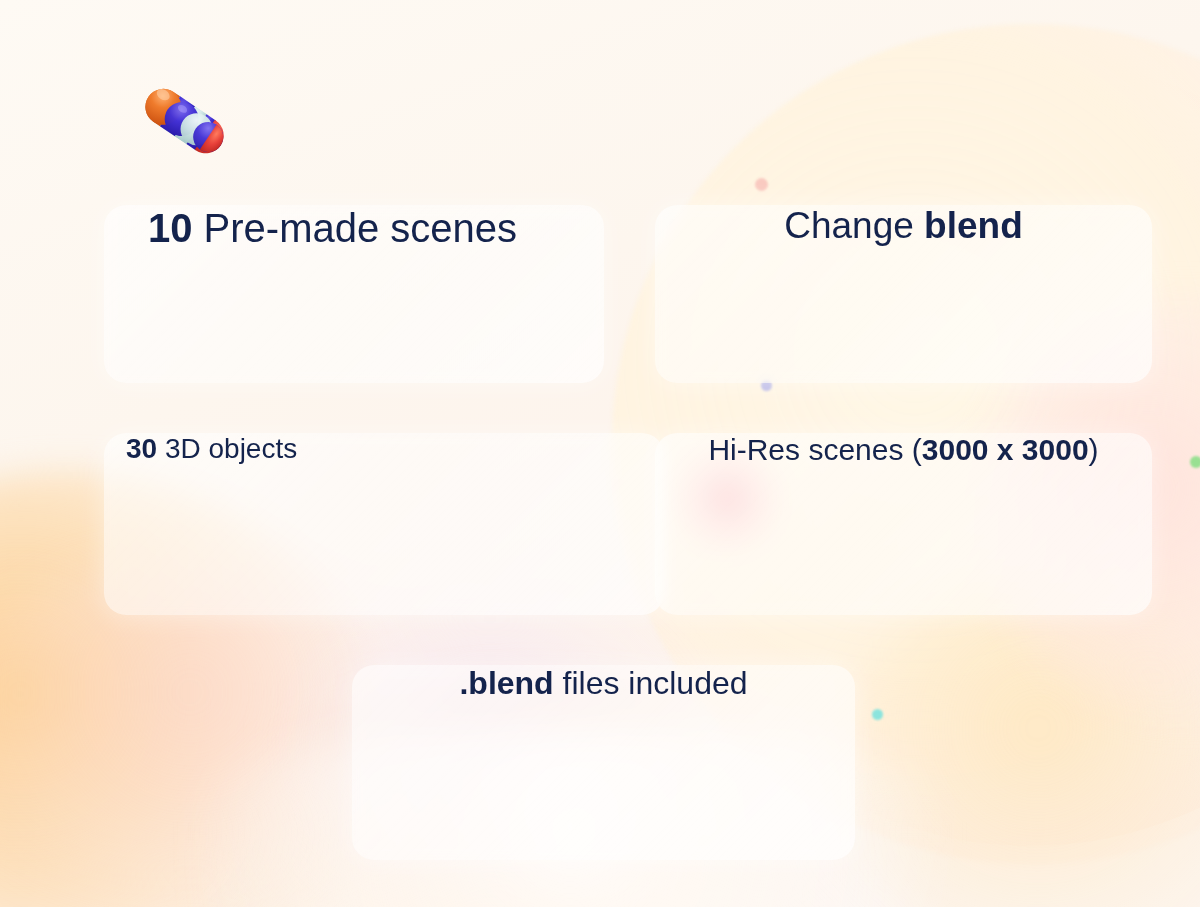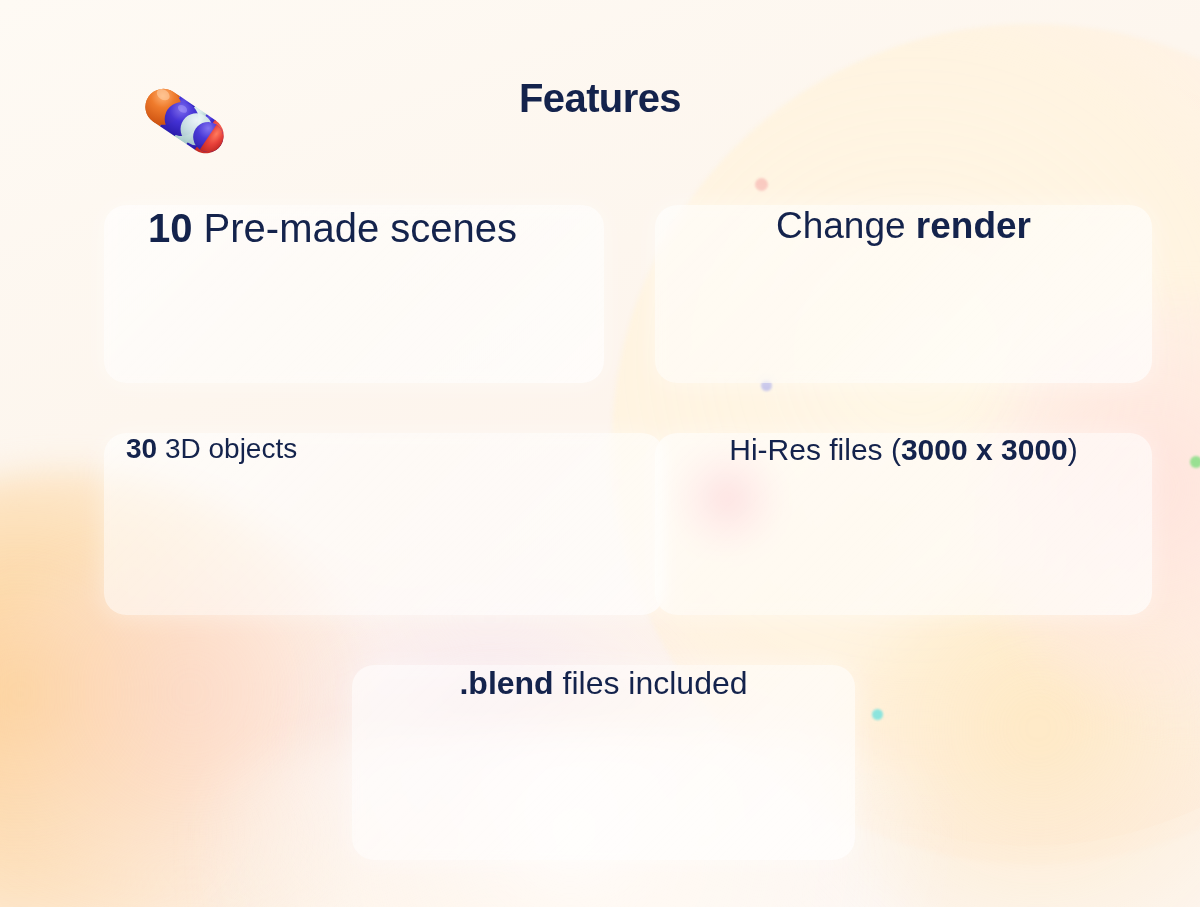--- a/index.html
+++ b/index.html
@@ -319,43 +319,42 @@
         <circle cx="74" cy="44" r="16" fill="url(#gMint)" opacity="0.96"></circle>
         <circle cx="88" cy="44" r="15" fill="url(#gBlue)" opacity="0.96"></circle>
         <path d="M88 29 a15 15 0 0 1 0 30 z" fill="url(#gRed)"></path>
 
         <ellipse cx="27" cy="34" rx="7" ry="5" fill="#ffd3ab" opacity="0.55"></ellipse>
         <ellipse cx="51" cy="35" rx="5" ry="3.4" fill="#b3a7ff" opacity="0.45"></ellipse>
       </g>
     </svg>
   </div>
 
-  <div class="page-title">Features</div>
 
   <div class="card card-1">
     <div class="card-text">
       <span class="t-bold">10</span><span class="t-normal"> Pre-made scenes</span><span class="t-bold"></span><span class="t-normal"></span>
     </div>
   </div>
 
   <div class="card card-2">
     <div class="card-text">
-      <span class="t-bold"></span><span class="t-normal">Change </span><span class="t-bold">render</span><span class="t-normal"></span>
+      <span class="t-bold"></span><span class="t-normal">Change </span><span class="t-bold">blend</span><span class="t-normal"></span>
     </div>
   </div>
 
   <div class="card card-3">
     <div class="card-text">
       <span class="t-bold">30</span><span class="t-normal"> 3D objects</span><span class="t-bold"></span><span class="t-normal"></span>
     </div>
   </div>
 
   <div class="card card-4">
     <div class="card-text">
-      <span class="t-bold"></span><span class="t-normal">Hi-Res files (</span><span class="t-bold">3000 x 3000</span><span class="t-normal">)</span>
+      <span class="t-bold"></span><span class="t-normal">Hi-Res scenes (</span><span class="t-bold">3000 x 3000</span><span class="t-normal">)</span>
     </div>
   </div>
 
   <div class="card card-5">
     <div class="card-text">
       <span class="t-bold">.blend</span><span class="t-normal"> files included</span><span class="t-bold"></span><span class="t-normal"></span>
     </div>
   </div>
 
 </div>

